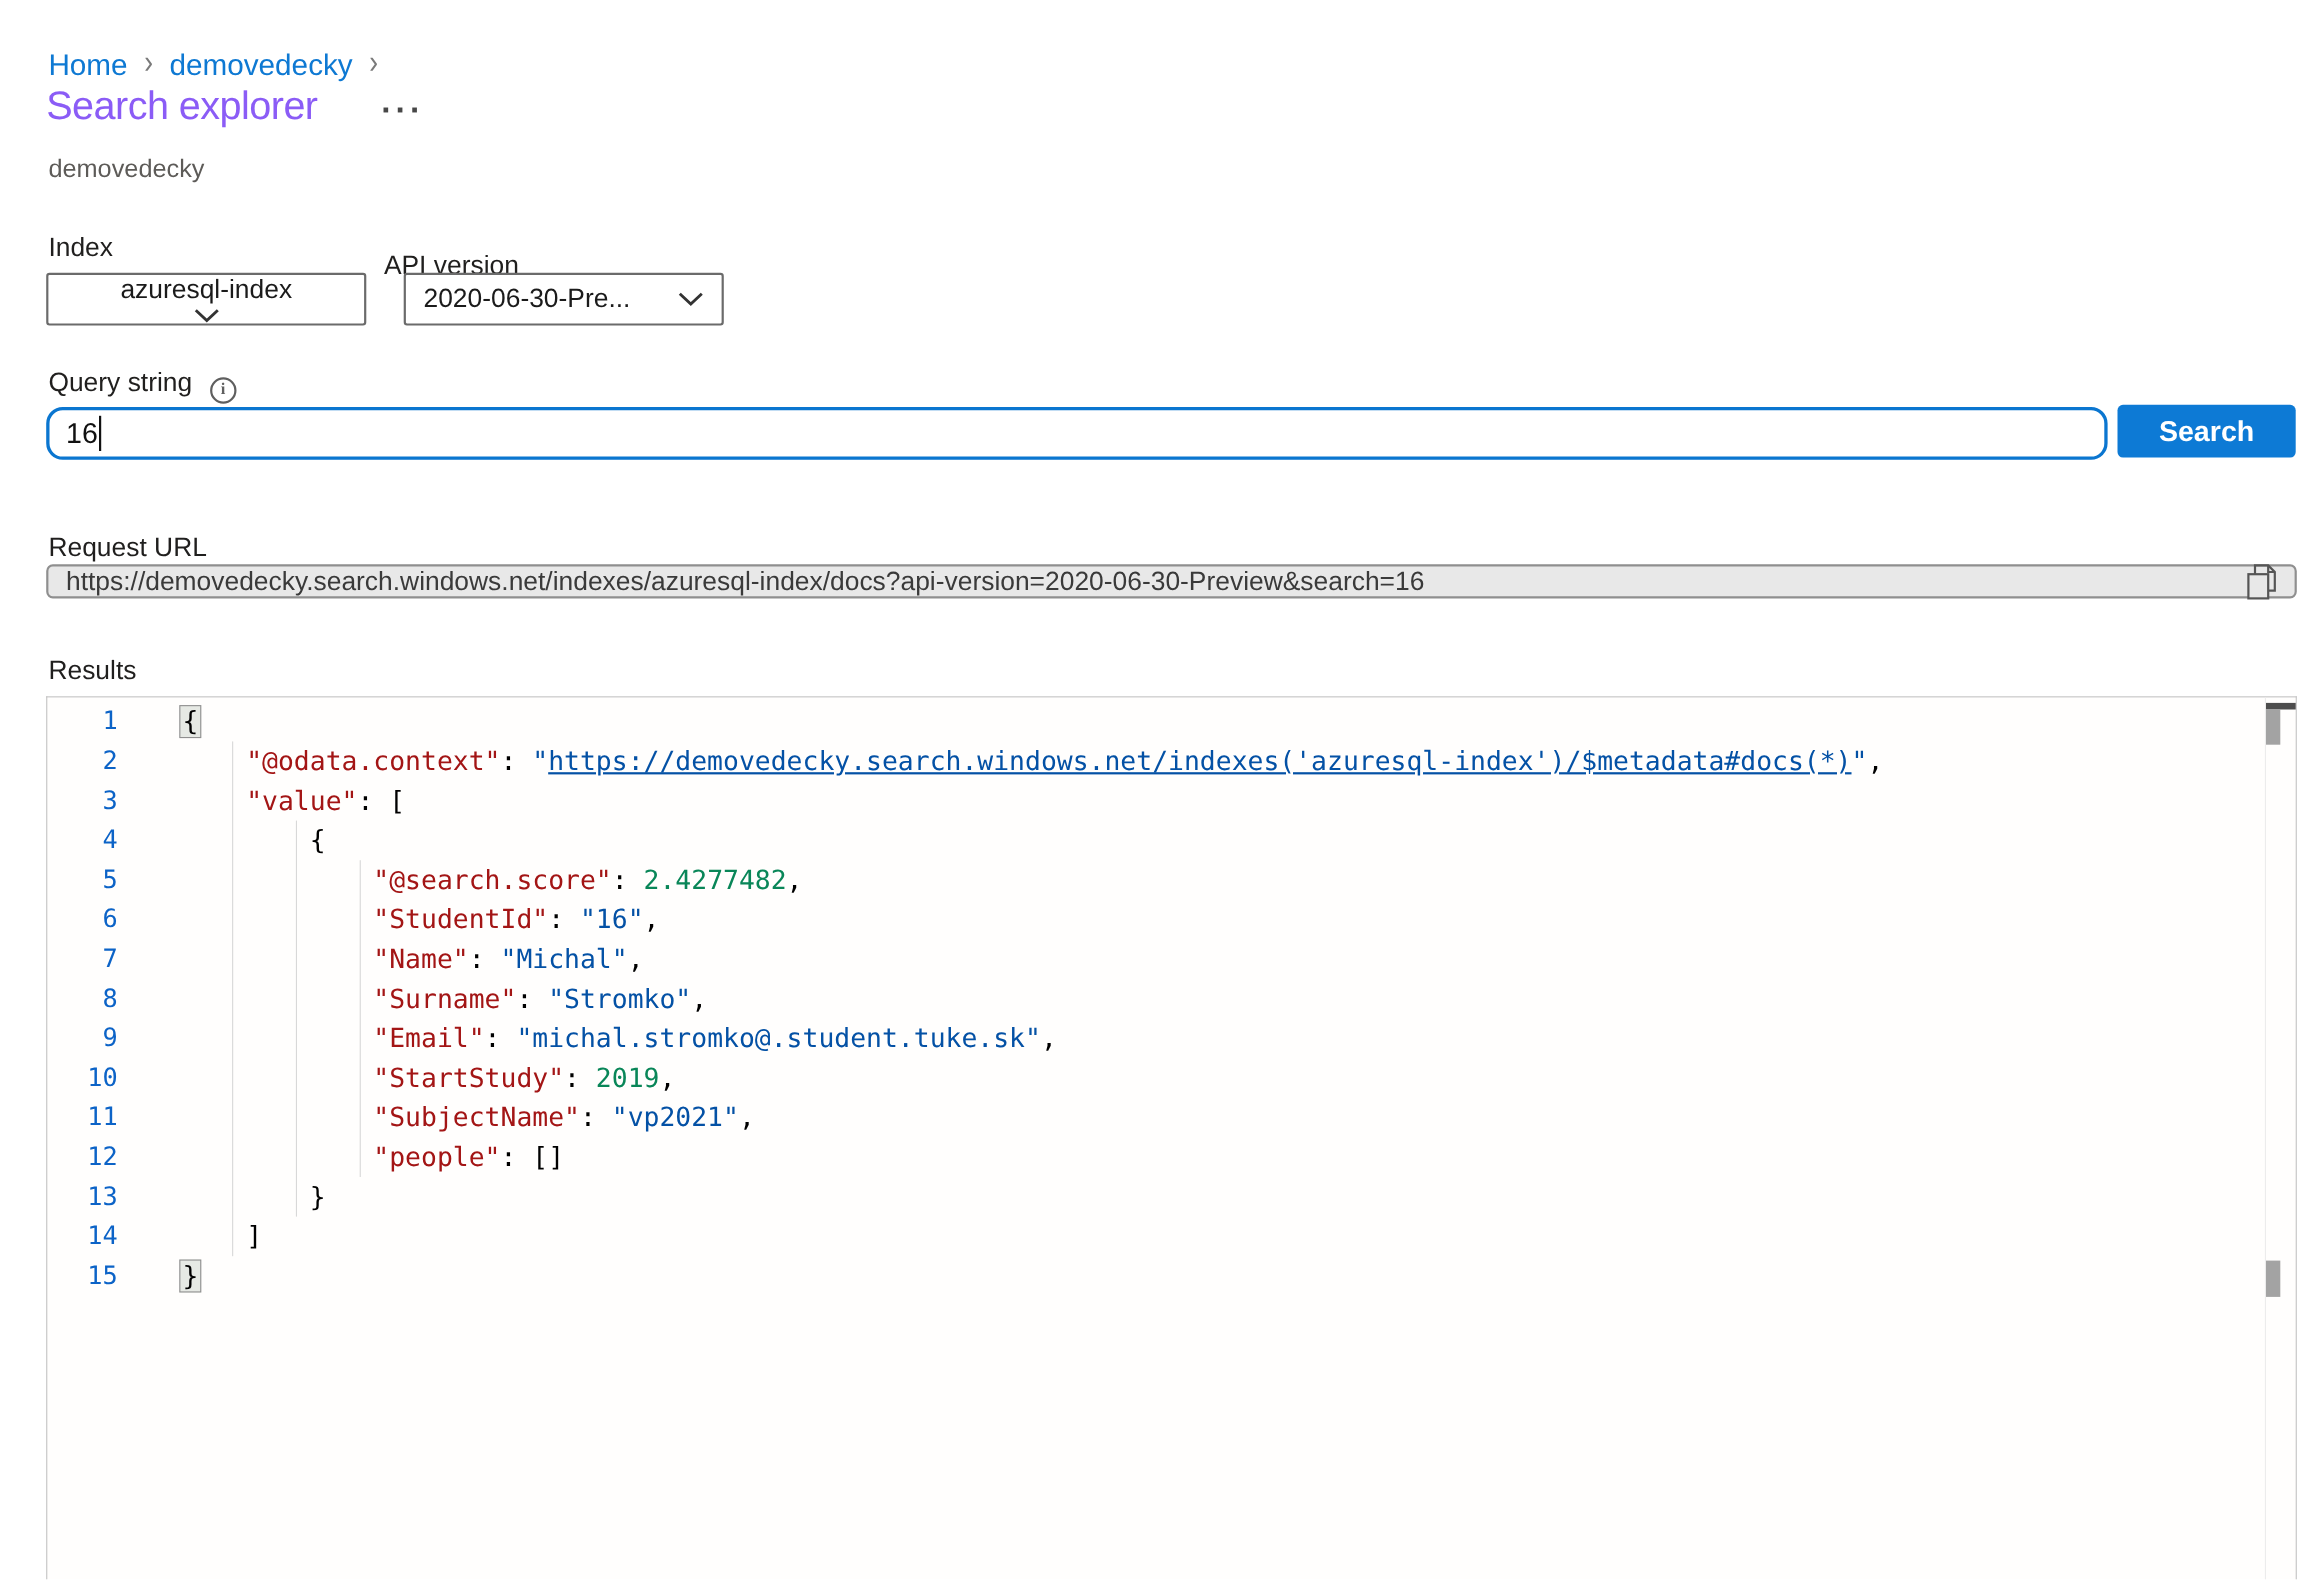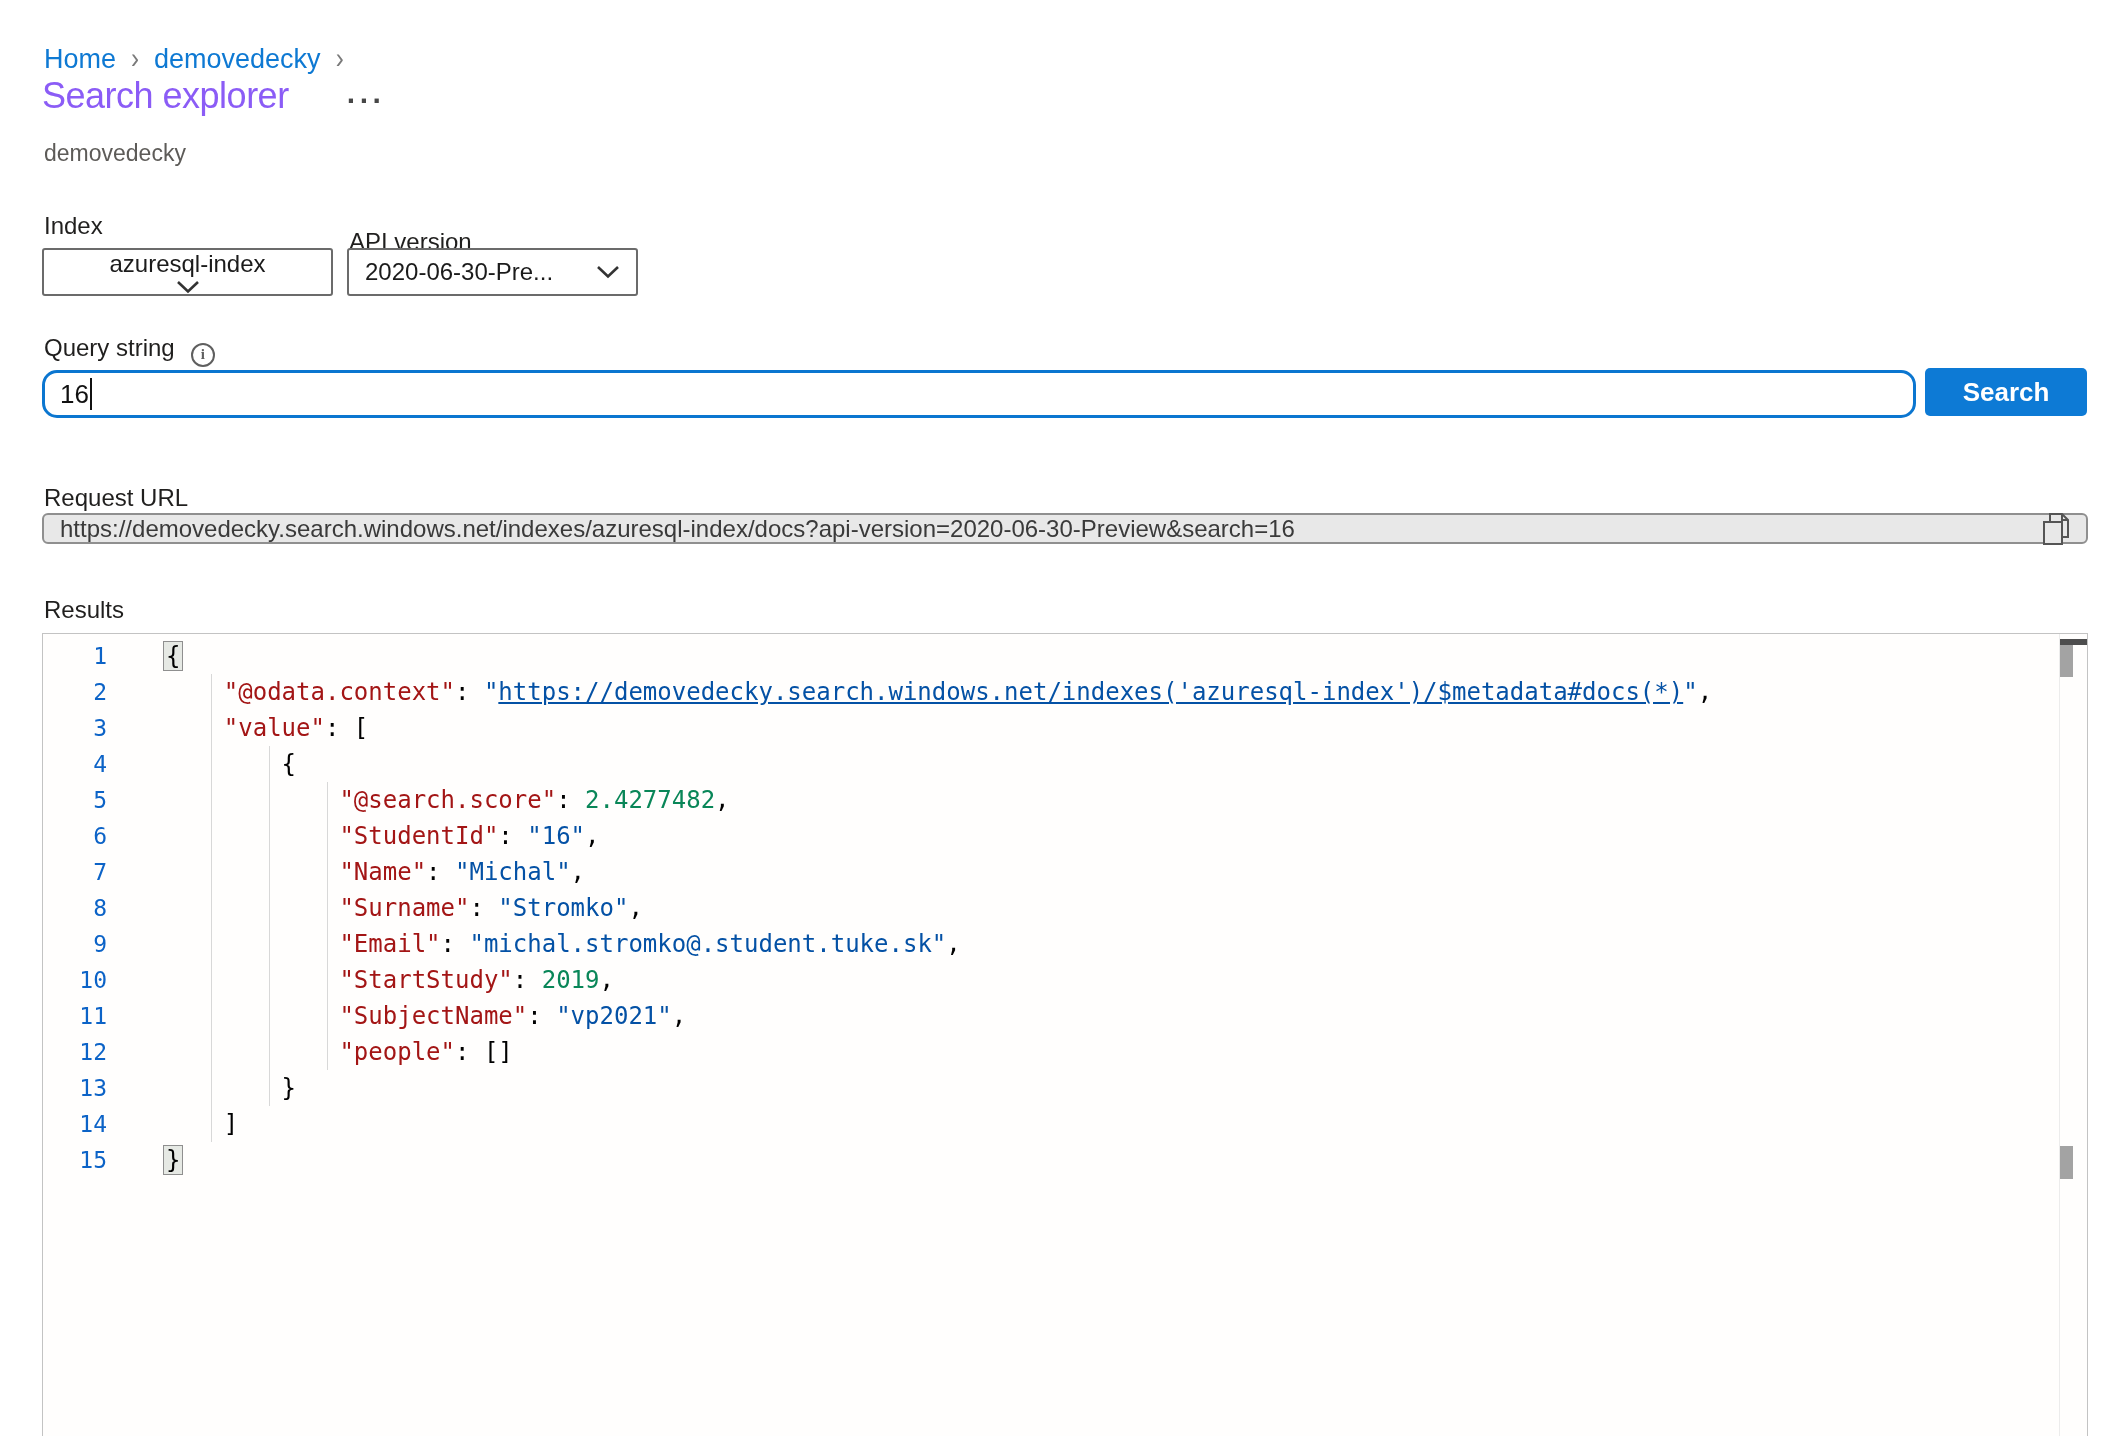--- a/index.html
+++ b/index.html
@@ -93,21 +93,21 @@
   <label class="field-label" style="top:228px; left:349px;">API version</label>
 
   <div class="dropdown" style="left:42px;flex-direction:column;">
     <span class="dropdown-value">azuresql-index</span>
     <span style="flex:none; display:flex;">
       <svg width="24" height="14" viewBox="0 0 24 14">
           <path d="M2 2 L12 11.5 L22 2" stroke="#333" stroke-width="2.6" fill="none"></path>
         </svg>
     </span>
   </div>
-  <div class="dropdown" style="left:347px;">
+  <div class="dropdown" style="left:367px;">
     <span class="dropdown-value">2020-06-30-Pre...</span>
     <span style="flex:none; display:flex;">
       <svg width="24" height="14" viewBox="0 0 24 14">
           <path d="M2 2 L12 11.5 L22 2" stroke="#333" stroke-width="2.6" fill="none"></path>
         </svg>
     </span>
   </div>
 
   <div class="field-label" style="top:334px; left:44px;">
     <span>Query string</span><span class="info-icon">i</span>

